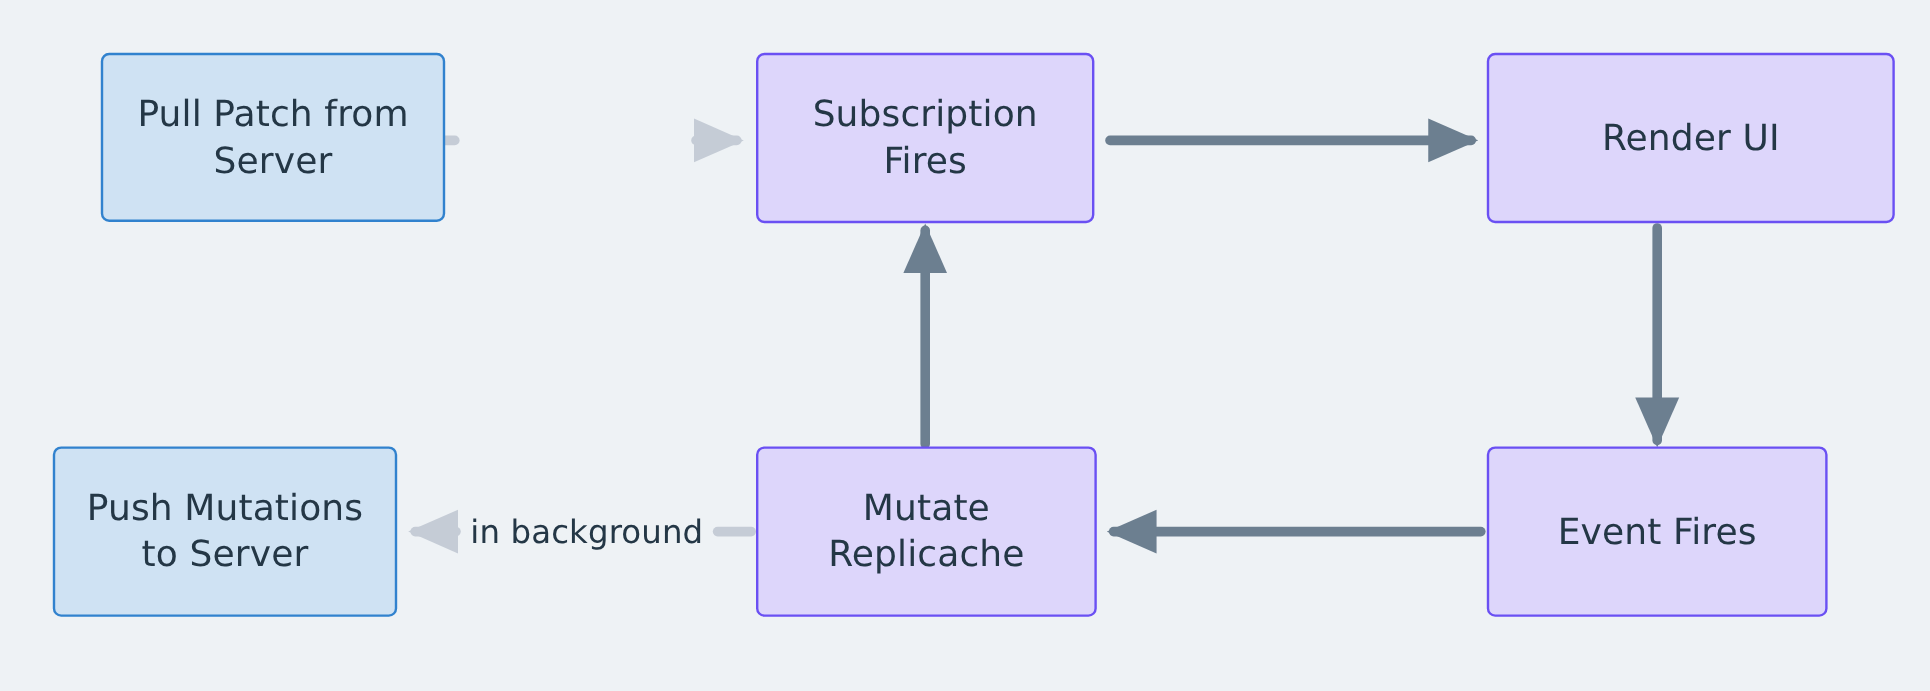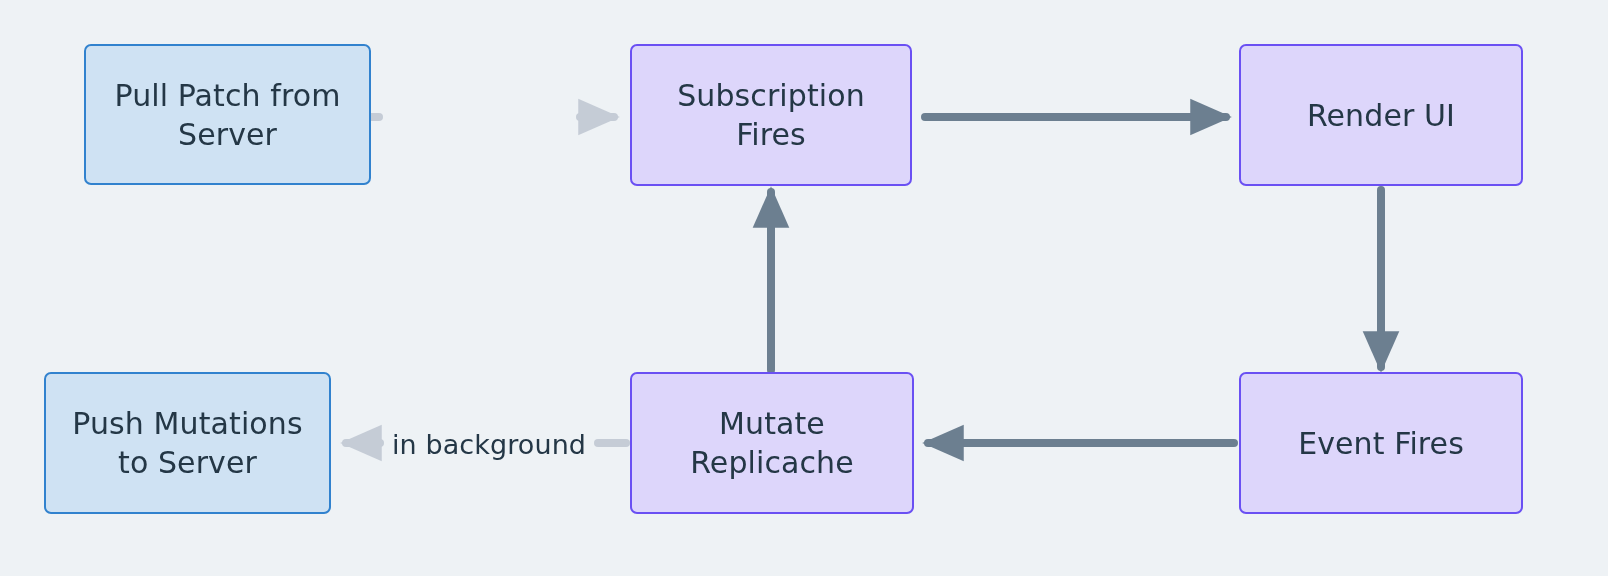--- a/index.html
+++ b/index.html
@@ -116,21 +116,21 @@
   <div class="node node-blue" style="left:44px; top:44px; width:287px; height:141px;margin-left:40px;">
     <span class="node-label">Pull Patch from
 Server</span>
   </div>
 
   <div class="node node-purple" style="left:630px; top:44px; width:282px; height:142px;">
     <span class="node-label">Subscription
 Fires</span>
   </div>
 
-  <div class="node node-purple" style="left:1239px; top:44px; width:284px; height:142px;">
+  <div class="node node-purple" style="left:1239px; top:44px; width:340px; height:142px;">
     <span class="node-label">Render UI</span>
   </div>
 
   <div class="node node-blue" style="left:44px; top:372px; width:287px; height:142px;">
     <span class="node-label">Push Mutations
 to Server</span>
   </div>
 
   <div class="node node-purple" style="left:630px; top:372px; width:284px; height:142px;">
     <span class="node-label">Mutate

